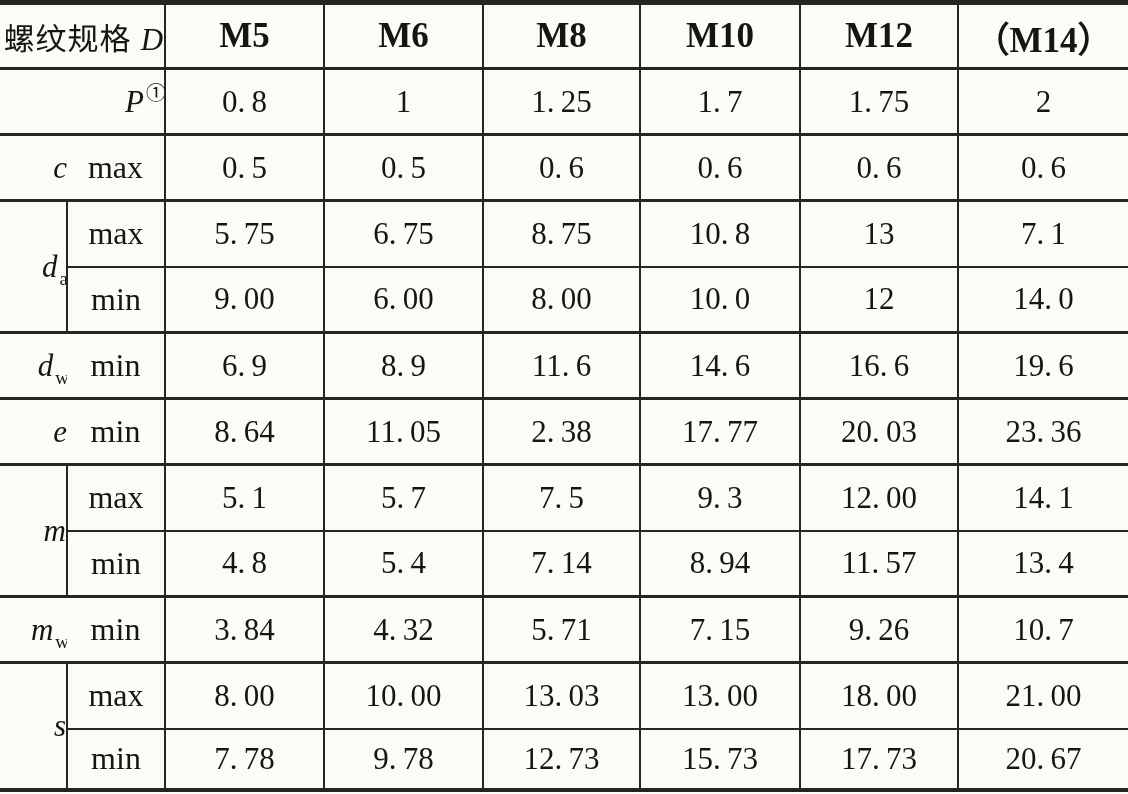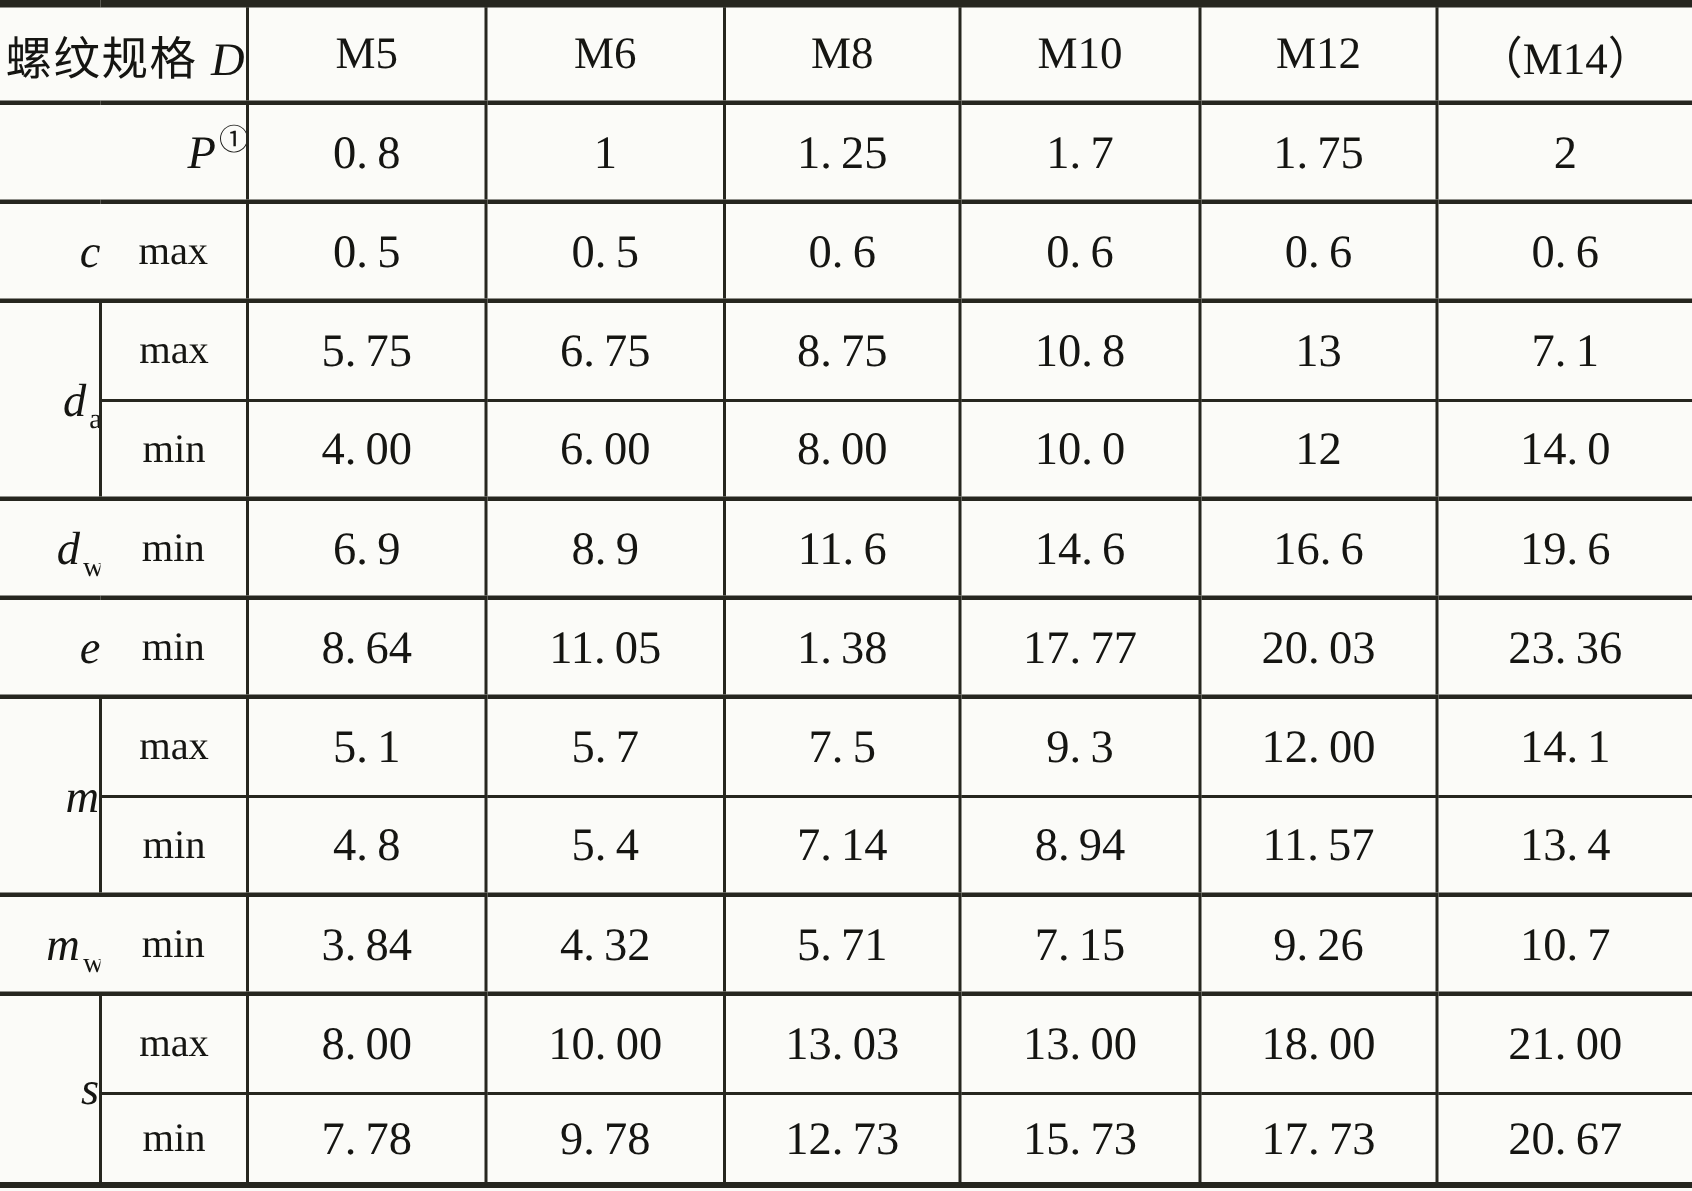--- a/index.html
+++ b/index.html
@@ -39,27 +39,28 @@
   td.edge-l{border-left:none;text-align:right;}
   td:last-child{border-right:none;}
   
   td.nodiv{border-right:hidden;}
 
   .hdr-cn{
     font-size:31px;
     letter-spacing:1px;
   }
   .colhead{
-    font-size:30px;
+    font-size:35px;
+    font-weight:bold;
   }
   .val{
     font-size:31px;
   }
   .limcell{
-    font-size:27px;
+    font-size:32px;
   }
   .sym{
     font-style:italic;
     font-size:31px;
   }
   .sub{
     font-style:normal;
     font-size:19px;
     position:relative;
     top:8px;
@@ -127,21 +128,21 @@
     <td class="val">5. 75</td>
     <td class="val">6. 75</td>
     <td class="val">8. 75</td>
     <td class="val">10. 8</td>
     <td class="val">13</td>
     <td class="val">7. 1</td>
   </tr>
 
   <tr>
     <td class="limcell">min</td>
-    <td class="val">4. 00</td>
+    <td class="val">9. 00</td>
     <td class="val">6. 00</td>
     <td class="val">8. 00</td>
     <td class="val">10. 0</td>
     <td class="val">12</td>
     <td class="val">14. 0</td>
   </tr>
 
   <tr class="sec">
     <td class="edge-l nodiv"><span class="sym">d</span><span class="sub">w</span></td>
     <td class="limcell">min</td>
@@ -151,21 +152,21 @@
     <td class="val">14. 6</td>
     <td class="val">16. 6</td>
     <td class="val">19. 6</td>
   </tr>
 
   <tr class="sec">
     <td class="edge-l nodiv"><span class="sym">e</span></td>
     <td class="limcell">min</td>
     <td class="val">8. 64</td>
     <td class="val">11. 05</td>
-    <td class="val">1. 38</td>
+    <td class="val">2. 38</td>
     <td class="val">17. 77</td>
     <td class="val">20. 03</td>
     <td class="val">23. 36</td>
   </tr>
 
   <tr class="sec">
     <td rowspan="2" class="edge-l"><span class="sym">m</span></td>
     <td class="limcell">max</td>
     <td class="val">5. 1</td>
     <td class="val">5. 7</td>

